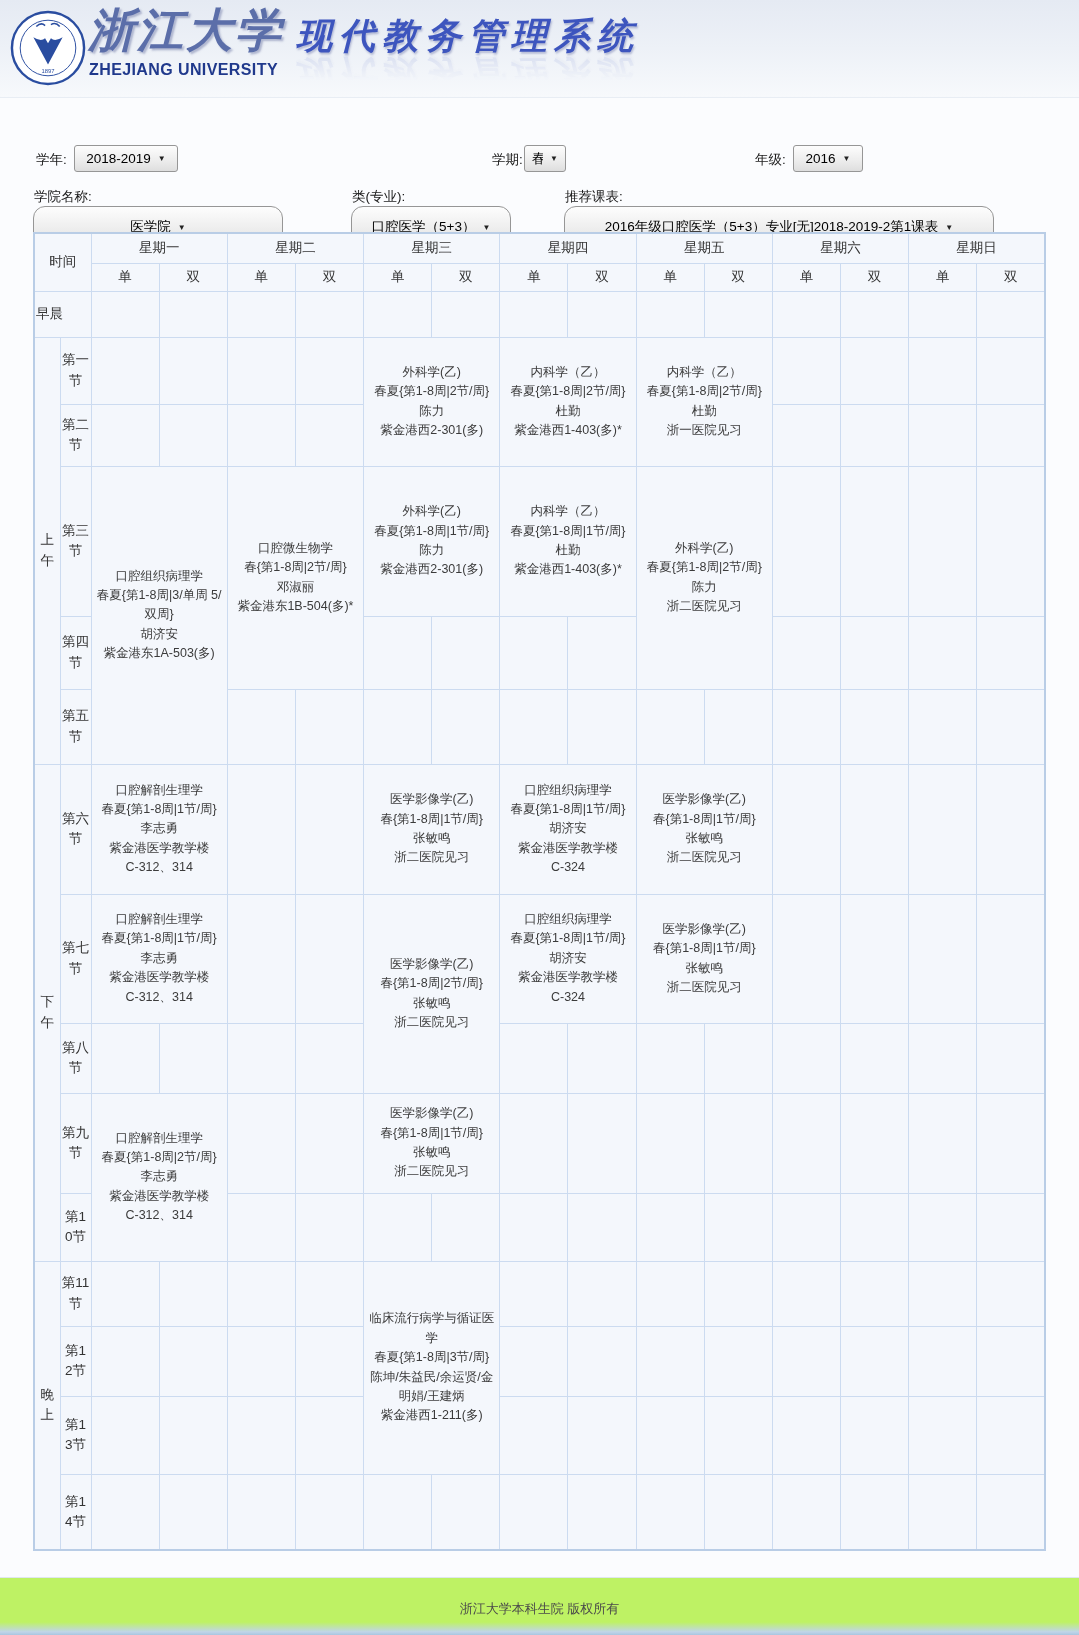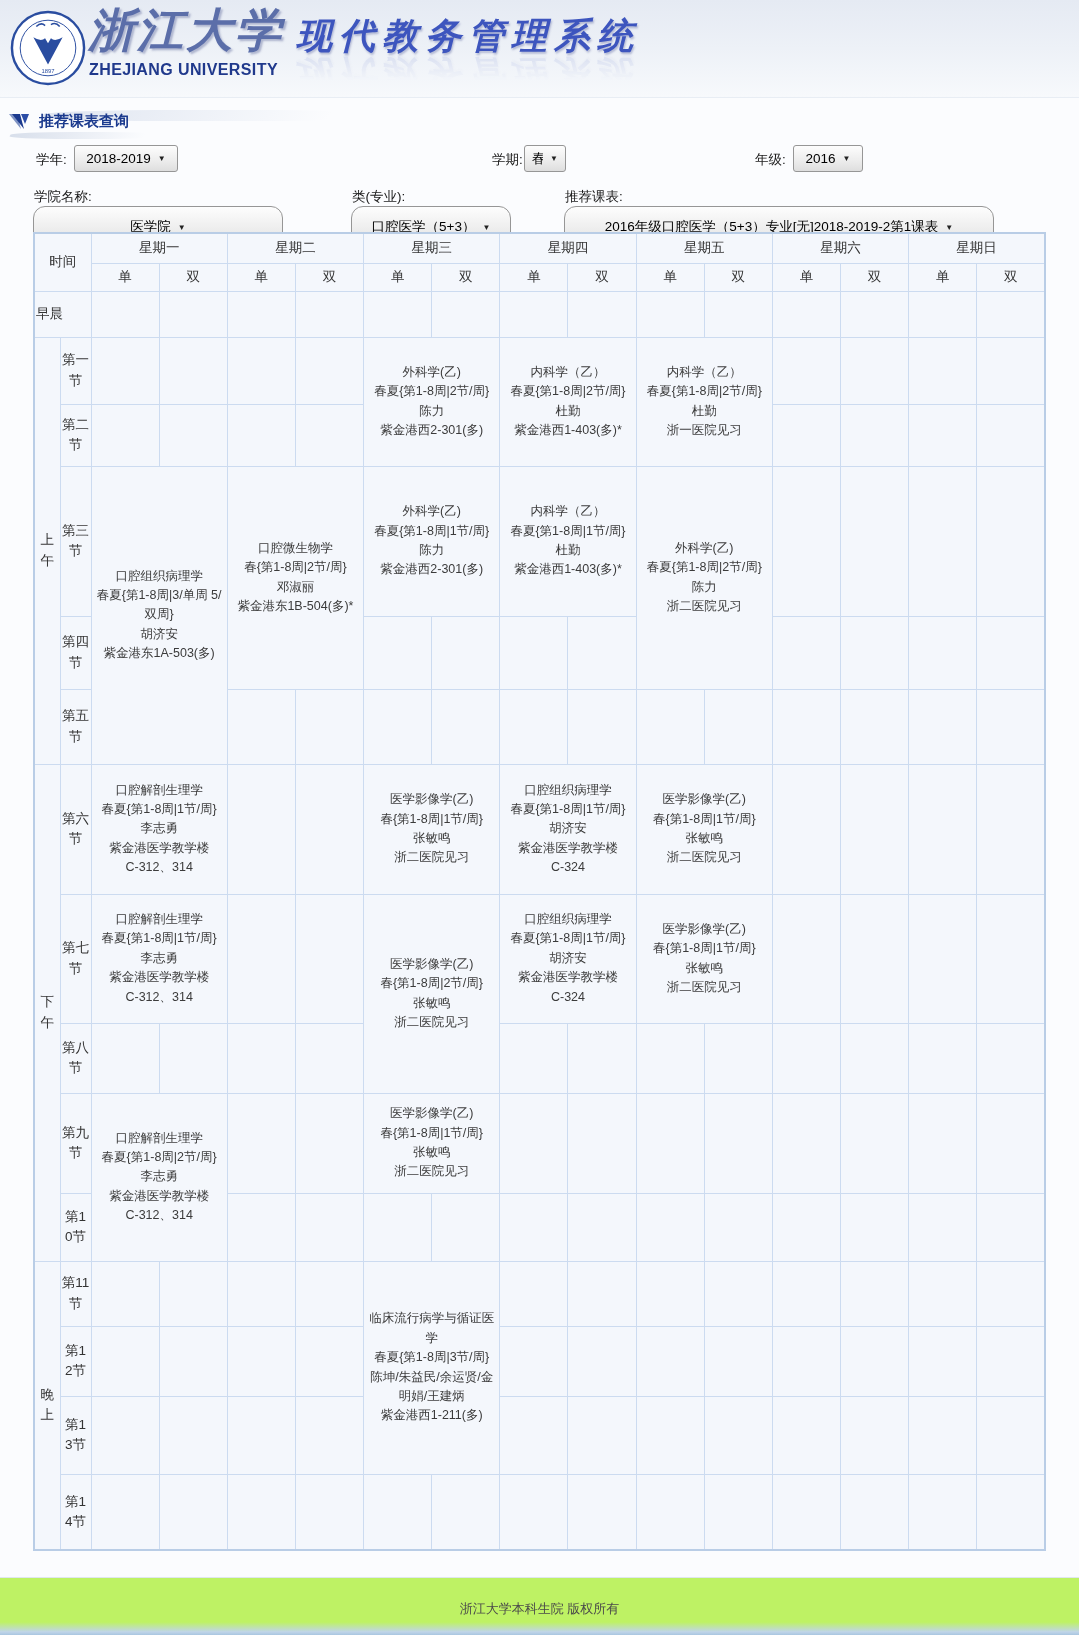--- a/index.html
+++ b/index.html
@@ -81,29 +81,20 @@
       <text x="40" y="66" text-anchor="middle" font-size="6" fill="#2a4da0" font-family="Liberation Sans, sans-serif">1897</text>
     </svg>
     <div class="uni-cal">浙江大学</div>
     <div class="uni-en">ZHEJIANG UNIVERSITY</div>
     <div class="sys-wrap">
       <span class="sys-main">现代教务管理系统</span>
       <span class="sys-refl">现代教务管理系统</span>
     </div>
   </div>
 
-  <div class="section-bar">
-    <div class="swoosh"></div>
-    <div class="swoosh2"></div>
-    <svg class="section-icon" width="24" height="17" viewBox="0 0 24 17">
-      <path d="M1 1 L9 1 L13 16 Z" fill="#7f93c4"></path>
-      <path d="M4 1 L12 1 L16 16 Z" fill="#1b3a8e"></path>
-      <path d="M13 1 L21 1 L17 11 Z" fill="#2c4da6"></path>
-    </svg><span class="section-title">推荐课表查询</span>
-  </div>
 
   <div class="filters">
     <span class="flabel" style="left:36px;top:8px;">学年:</span>
     <div class="sel" style="left:74px;top:2px;width:104px;">
       <span class="txt">2018-2019</span>
       <span class="arr">▼</span>
     </div>
 
     <span class="flabel" style="left:492px;top:8px;">学期:</span>
     <div class="sel" style="left:524px;top:2px;width:42px;">

